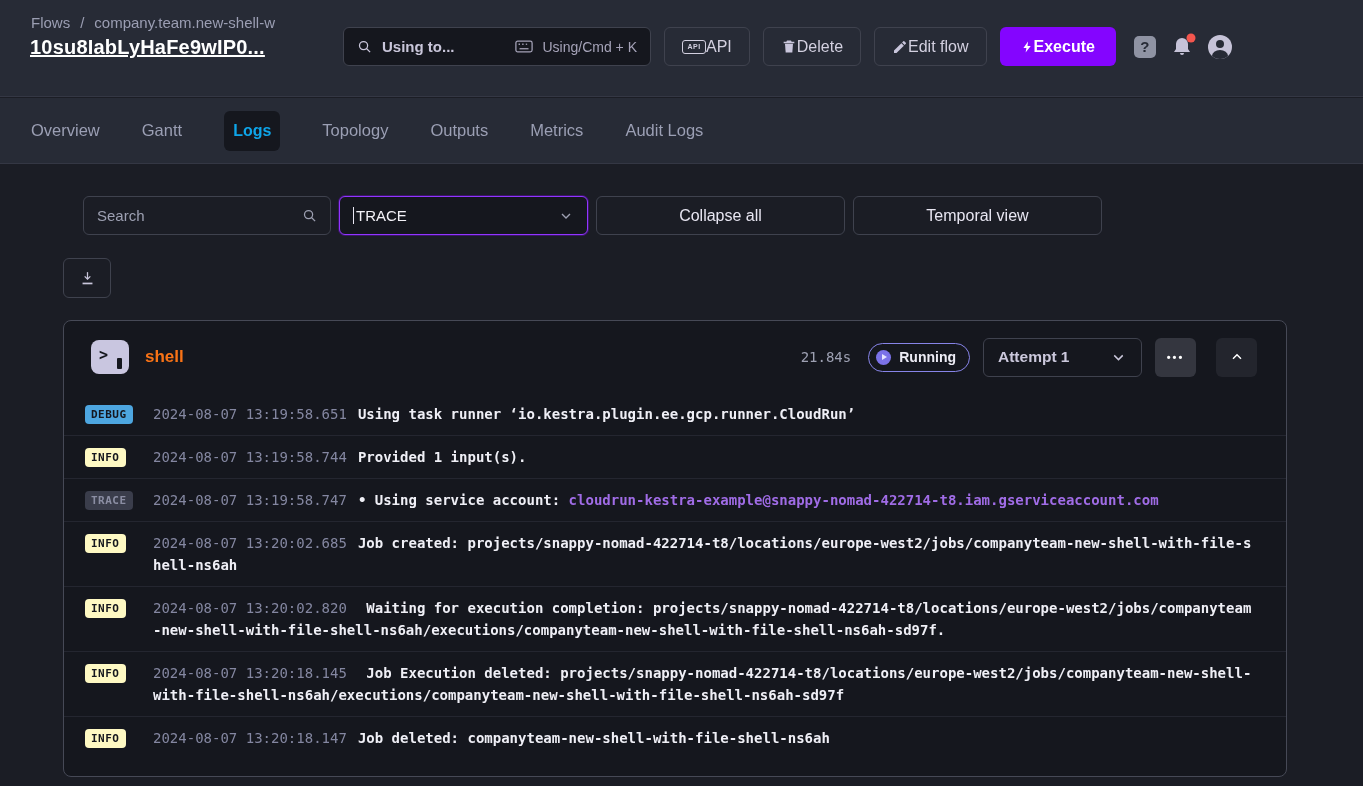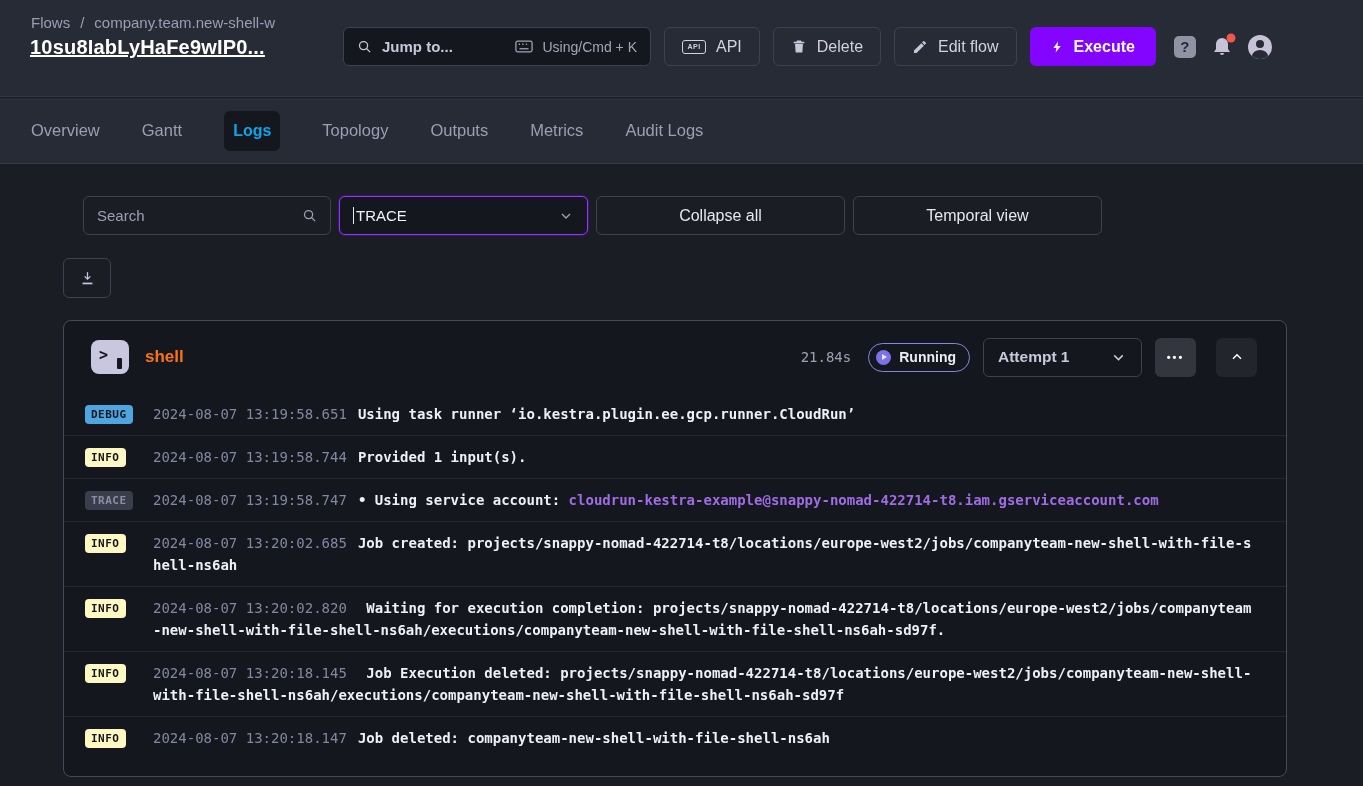--- a/index.html
+++ b/index.html
@@ -8,21 +8,21 @@
   .app { position:relative; width:1363px; height:786px; background:#1B1D25; overflow:hidden; }
 
   
   .topbar { position:absolute; top:0; left:0; width:100%; height:97px; background:#272B36; border-bottom:1px solid #343744; }
   .crumbs { position:absolute; left:31px; top:14px; display:flex; gap:10px; font-size:15px; color:#9B9EB3; }
   .flow-title { position:absolute; left:30px; top:36px; font-size:20px; font-weight:700; color:#FFFFFF; letter-spacing:.2px;text-decoration:underline; }
   .topbar-actions { position:absolute; left:343px; top:27px; height:39px; display:flex; align-items:center; gap:13px; }
   .jump { width:308px; height:39px; background:#15171E; border:1px solid #3F424E; border-radius:6px; display:flex; align-items:center; padding:0 13px; cursor:pointer; }
   .jump-label { margin-left:10px; font-size:15px; font-weight:600; color:#C9C6DA; }
   .kbd-hint { margin-left:auto; display:flex; align-items:center; gap:9px; color:#A5A3B8; font-size:14px; }
-  .hbtn { height:39px; padding:0 17px; display:flex; align-items:center; gap:10px; background:transparent; border:1px solid #3F424E; border-radius:6px; color:#D3D0E0; font-size:16px; cursor:pointer; font-family:inherit; }
+  .hbtn { height:39px; padding:0 17px; display:flex; align-items:center; background:transparent; border:1px solid #3F424E; border-radius:6px; color:#D3D0E0; font-size:16px; cursor:pointer; font-family:inherit; }
   .api-chip { width:24px; height:14px; border:1px solid #D3D0E0; border-radius:3px; font-size:7px; font-weight:700; display:flex; align-items:center; justify-content:center; letter-spacing:.5px; }
   .execute { background:#8405FF; border:none; color:#fff; font-weight:600; padding:0 21px; }
   .top-icons { display:flex; align-items:center; gap:14px; margin-left:5px; }
   .help-tile { width:22px; height:22px; background:#8F93A3; border-radius:5px; color:#272B36; font-weight:700; font-size:15px; display:flex; align-items:center; justify-content:center; cursor:pointer; }
   .bell-wrap { position:relative; width:24px; height:24px; cursor:pointer; }
   .avatar { width:24px; height:24px; border-radius:50%; background:#C6C3D8; position:relative; overflow:hidden; cursor:pointer; }
   .avatar .head { position:absolute; left:8px; top:5px; width:8px; height:8px; border-radius:50%; background:#272B36; }
   .avatar .body { position:absolute; left:4px; top:15px; width:16px; height:12px; border-radius:50%; background:#272B36; }
 
   
@@ -88,21 +88,21 @@
     <div class="flow-title">10su8IabLyHaFe9wIP0...</div>
 
     <div class="topbar-actions">
       <div class="jump">
         <span>
           <svg width="15" height="15" viewBox="0 0 24 24" fill="none" stroke="#C9C6DA" stroke-width="2">
               <circle cx="10.5" cy="10.5" r="6.5"></circle>
               <line x1="15.5" y1="15.5" x2="21" y2="21"></line>
             </svg>
         </span>
-        <span class="jump-label">Jump to...</span>
+        <span class="jump-label">Using to...</span>
         <span class="kbd-hint">
           <span>
             <svg width="18" height="13" viewBox="0 0 20 14" fill="none" stroke="#A5A3B8" stroke-width="1.4">
                 <rect x="1" y="1" width="18" height="12" rx="2"></rect>
                 <line x1="4" y1="4.5" x2="5.5" y2="4.5"></line>
                 <line x1="8" y1="4.5" x2="9.5" y2="4.5"></line>
                 <line x1="12" y1="4.5" x2="13.5" y2="4.5"></line>
                 <line x1="5" y1="9.5" x2="15" y2="9.5"></line>
               </svg>
           </span>

